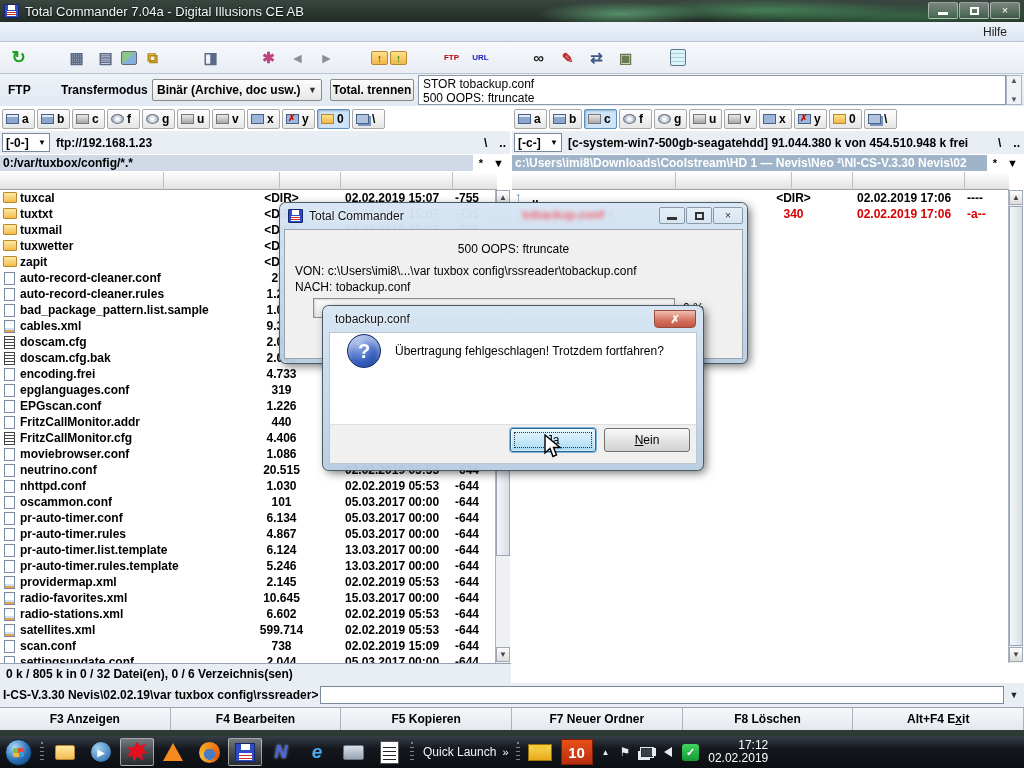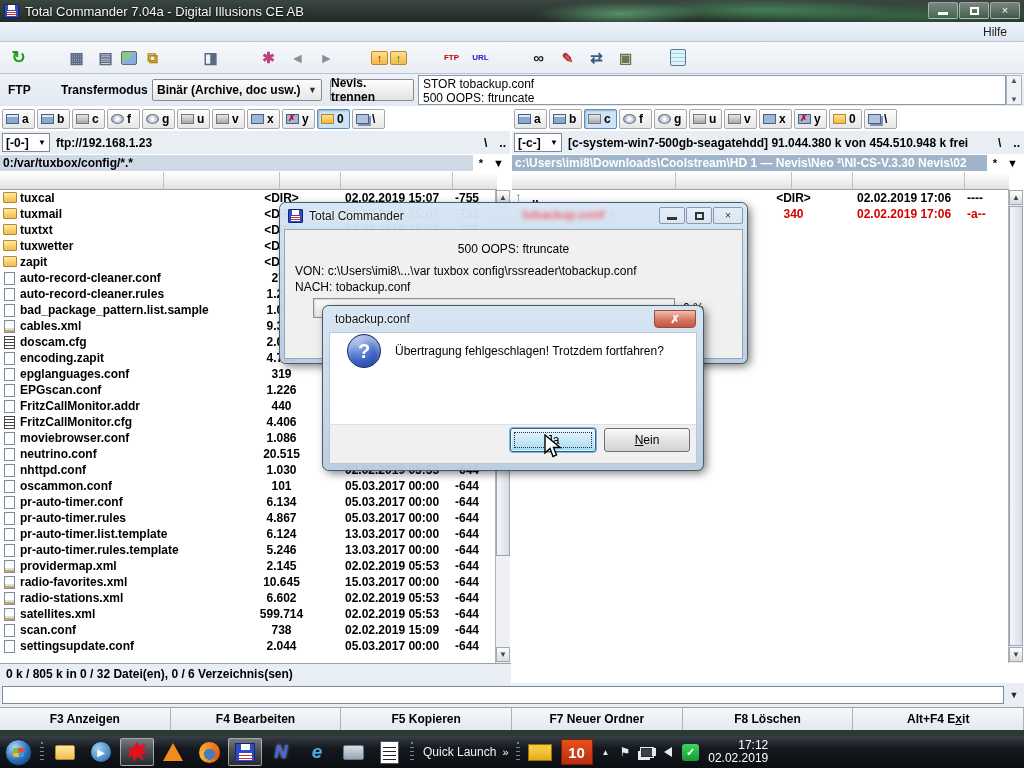--- a/index.html
+++ b/index.html
@@ -351,21 +351,21 @@
       </span>
   </div>
 
   <div class="abs ftpbar">
     <span class="ftplabel">FTP</span>
     <span class="modelabel">Transfermodus</span>
     <span class="combo">
       <span>Binär (Archive, doc usw.)</span>
       <span class="arr">▼</span>
     </span>
-    <span class="vtrenn">Nevis. trennen</span>
+    <span class="vtrenn">Total. trennen</span>
     <div class="ftplog">
       <div>STOR tobackup.conf</div>
       <div>500 OOPS: ftruncate</div>
     </div>
     <div class="logscroll">
       <span>▲</span>
       <span>▼</span>
     </div>
   </div>
 
@@ -527,34 +527,34 @@
 
   <div class="frow t-folder">
       <span class="c-ico"></span>
       <span class="c-name">tuxcal</span>
       <span class="c-size">&lt;DIR&gt;</span>
       <span class="c-date">02.02.2019 15:07</span>
       <span class="c-attr">-755</span>
     </div>
       <div class="frow t-folder">
       <span class="c-ico"></span>
+      <span class="c-name">tuxtxt</span>
+      <span class="c-size">&lt;DIR&gt;</span>
+      <span class="c-date">02.02.2019 15:07</span>
+      <span class="c-attr">-755</span>
+    </div>
+      <div class="frow t-folder">
+      <span class="c-ico"></span>
       <span class="c-name">tuxmail</span>
       <span class="c-size">&lt;DIR&gt;</span>
       <span class="c-date">02.02.2019 15:07</span>
       <span class="c-attr">-755</span>
     </div>
       <div class="frow t-folder">
       <span class="c-ico"></span>
-      <span class="c-name">tuxtxt</span>
-      <span class="c-size">&lt;DIR&gt;</span>
-      <span class="c-date">02.02.2019 15:07</span>
-      <span class="c-attr">-755</span>
-    </div>
-      <div class="frow t-folder">
-      <span class="c-ico"></span>
       <span class="c-name">tuxwetter</span>
       <span class="c-size">&lt;DIR&gt;</span>
       <span class="c-date">02.02.2019 15:07</span>
       <span class="c-attr">-755</span>
     </div>
       <div class="frow t-folder">
       <span class="c-ico"></span>
       <span class="c-name">zapit</span>
       <span class="c-size">&lt;DIR&gt;</span>
       <span class="c-date">02.02.2019 15:07</span>
@@ -588,23 +588,30 @@
       <span class="c-date">05.03.2017 00:00</span>
       <span class="c-attr">-644</span>
     </div>
       <div class="frow t-cfg">
       <span class="c-ico"></span>
       <span class="c-name">doscam.cfg</span>
       <span class="c-size">2.048</span>
       <span class="c-date">05.03.2017 00:00</span>
       <span class="c-attr">-644</span>
     </div>
-      <div class="frow t-file">
-      <span class="c-ico"></span>
-      <span class="c-name">encoding.zapit</span>
+      <div class="frow t-cfg">
+      <span class="c-ico"></span>
+      <span class="c-name">doscam.cfg.bak</span>
+      <span class="c-size">2.048</span>
+      <span class="c-date">05.03.2017 00:00</span>
+      <span class="c-attr">-644</span>
+    </div>
+      <div class="frow t-file">
+      <span class="c-ico"></span>
+      <span class="c-name">encoding.frei</span>
       <span class="c-size">4.733</span>
       <span class="c-date">02.02.2019 05:53</span>
       <span class="c-attr">-644</span>
     </div>
       <div class="frow t-file">
       <span class="c-ico"></span>
       <span class="c-name">epglanguages.conf</span>
       <span class="c-size">319</span>
       <span class="c-date">05.03.2017 00:00</span>
       <span class="c-attr">-644</span>
@@ -754,20 +761,21 @@
   </div>
   <div class="abs vscroll" style="left:1008px;">
     <span class="varr" style="top:0;">▲</span>
     <span class="vthumb" style="top:16px;height:440px;"></span>
     <span class="varr" style="top:457px;">▼</span>
   </div>
 
   <div class="abs statusrow" style="left:0;width:511px;">0 k / 805 k in 0 / 32 Datei(en), 0 / 6 Verzeichnis(sen)</div>
 
   <div class="abs cmdrow">
+    <span class="prompt">I-CS-V.3.30 Nevis\02.02.19\var tuxbox  config\rssreader&gt;</span>
     <input class="cmdinput" value="" style="">
     <span class="cmddrop">▼</span>
   </div>
 
   <div class="abs fkeyrow">
 
   <span class="fkey">
       <span>F3 Anzeigen</span>
         <span class="u"></span>
         <span></span>

